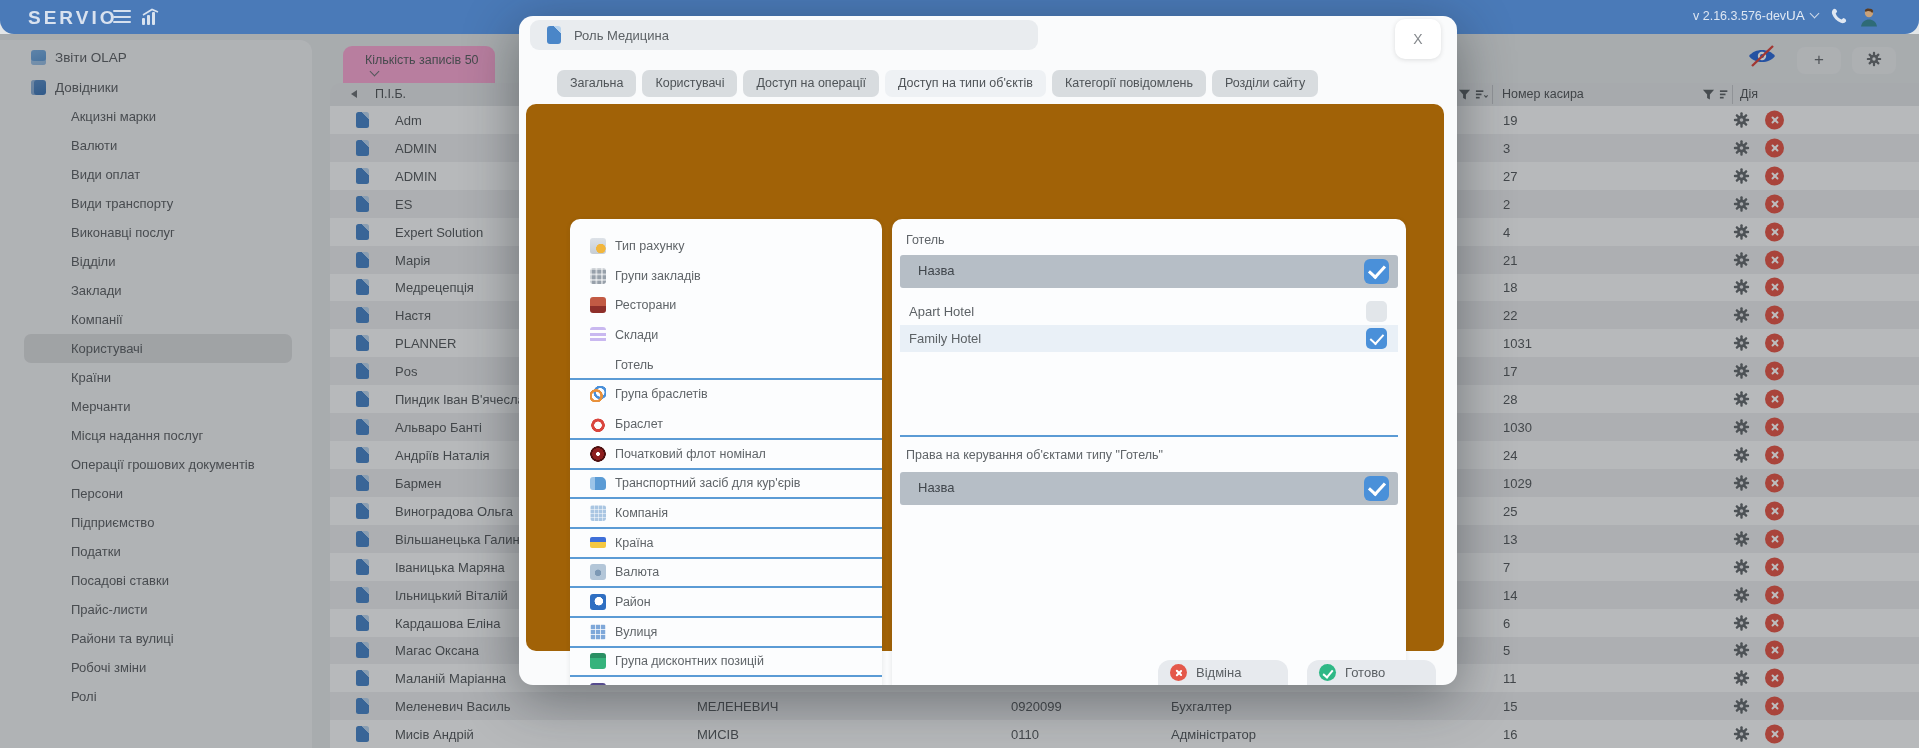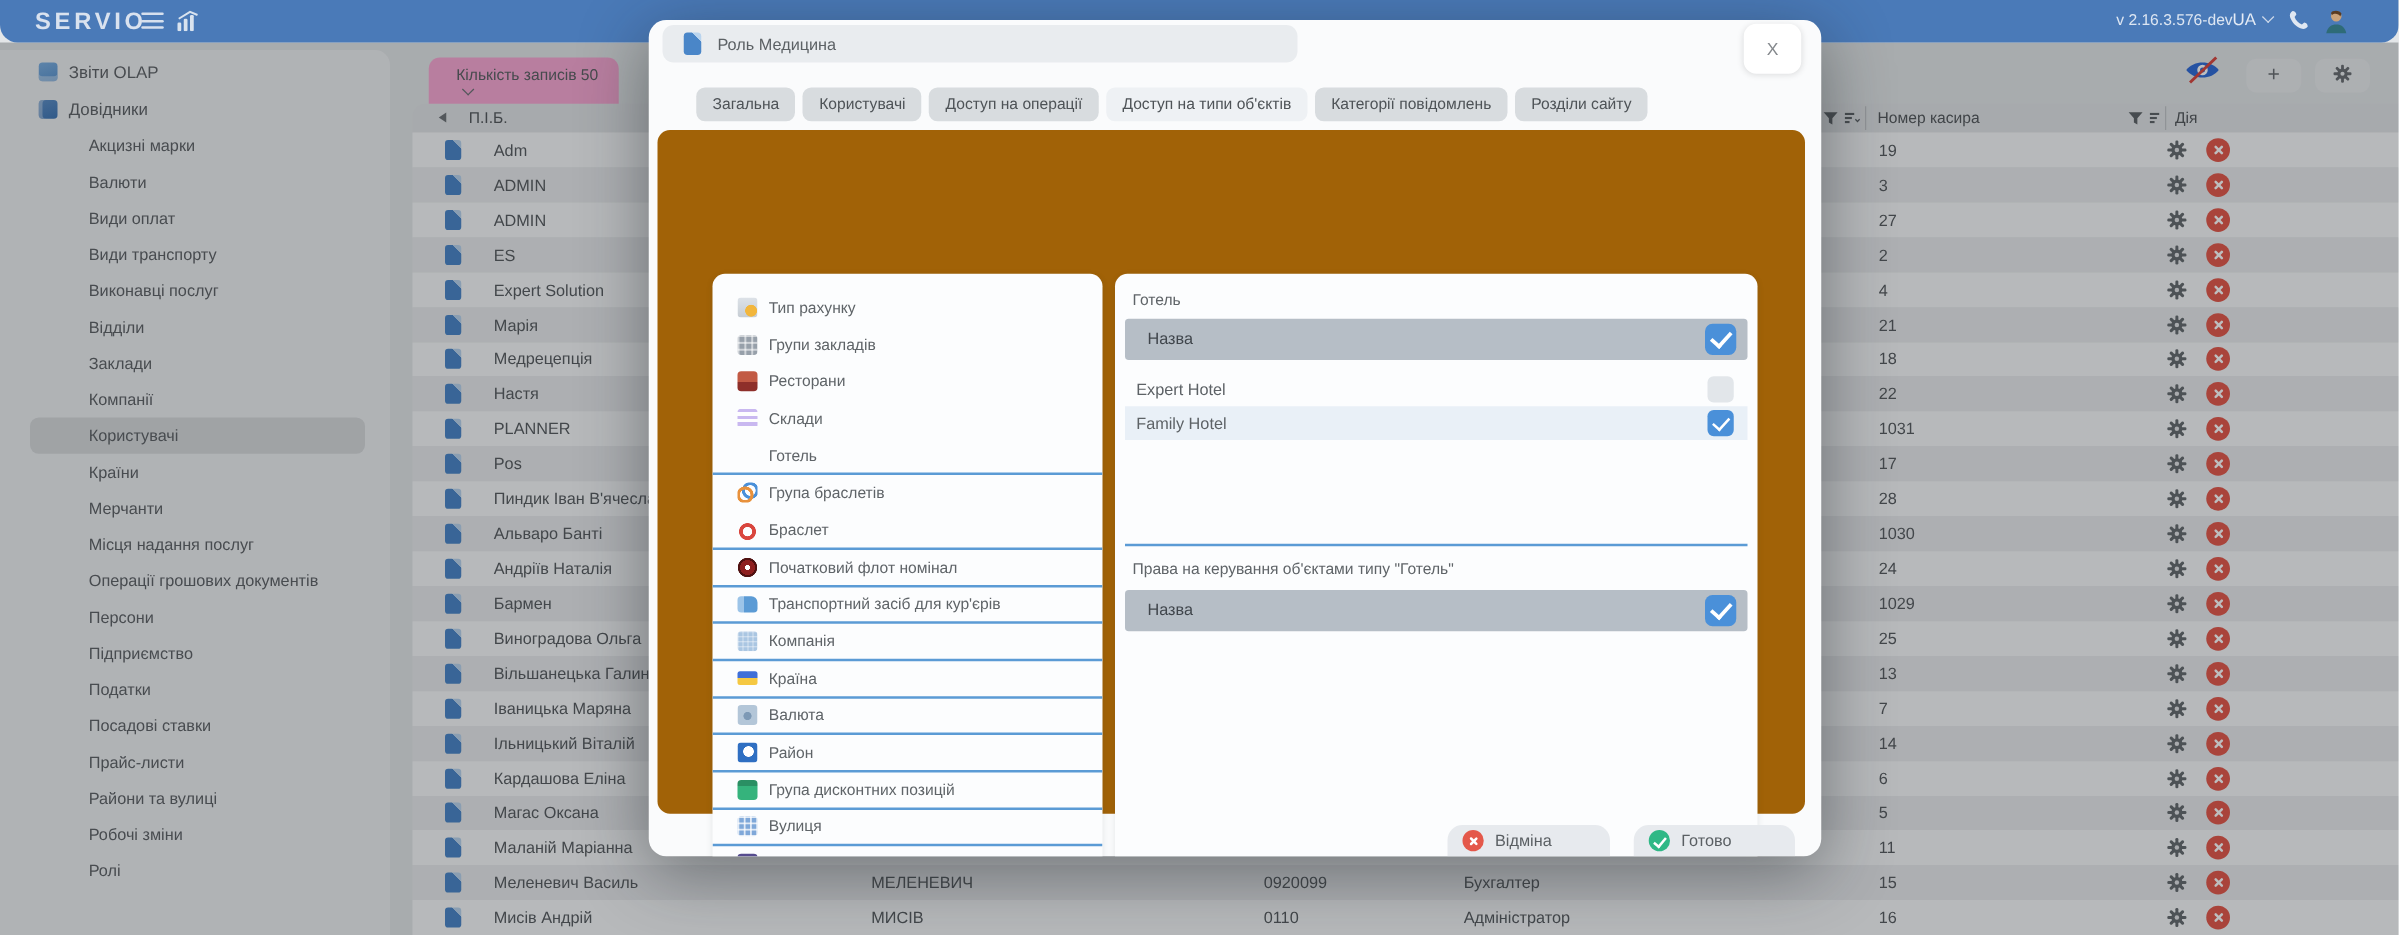--- a/index.html
+++ b/index.html
@@ -806,41 +806,41 @@
           </div>
           <div class="ot-item sep">
             <span class="oi oi-currency-icon"></span>
             <span class="lbl">Валюта</span>
           </div>
           <div class="ot-item sep">
             <span class="oi oi-district-icon"></span>
             <span class="lbl">Район</span>
           </div>
           <div class="ot-item sep">
+            <span class="oi oi-street-icon"></span>
+            <span class="lbl">Вулиця</span>
+          </div>
+          <div class="ot-item sep">
             <span class="oi oi-discount-group-icon"></span>
             <span class="lbl">Група дисконтних позицій</span>
-          </div>
-          <div class="ot-item sep">
-            <span class="oi oi-street-icon"></span>
-            <span class="lbl">Вулиця</span>
           </div>
           <div class="ot-item">
             <span class="oi oi-legal-entity-icon"></span>
             <span class="lbl">Юридична особа</span>
           </div>
         </div>
       <div class="m-detail">
         <span class="d-label" style="top:14px">Готель</span>
         <div class="d-hdr" style="top:36px">
           <span class="t">Назва</span>
           <span class="cb big on" id="cb-name"></span>
         </div>
         <div id="opt-rows">
             <div class="d-row" style="top: 79px;">
-              <span class="t">Expert Hotel</span>
+              <span class="t">Apart Hotel</span>
               <span class="cb small off"></span>
             </div>
             <div class="d-row alt" style="top: 106px;">
               <span class="t">Family Hotel</span>
               <span class="cb small on"></span>
             </div>
           </div>
         <div class="d-hr"></div>
         <span class="d-label" style="top:229px">Права на керування об'єктами типу "Готель"</span>
         <div class="d-hdr" style="top:253px">

